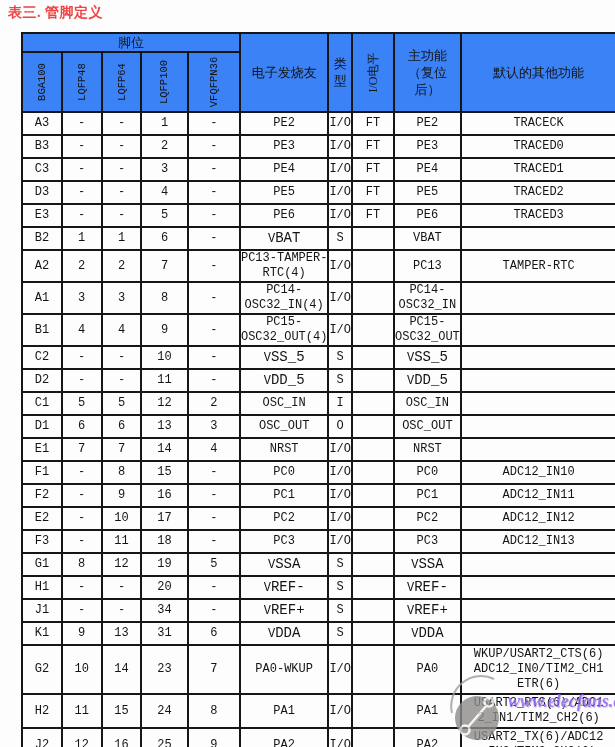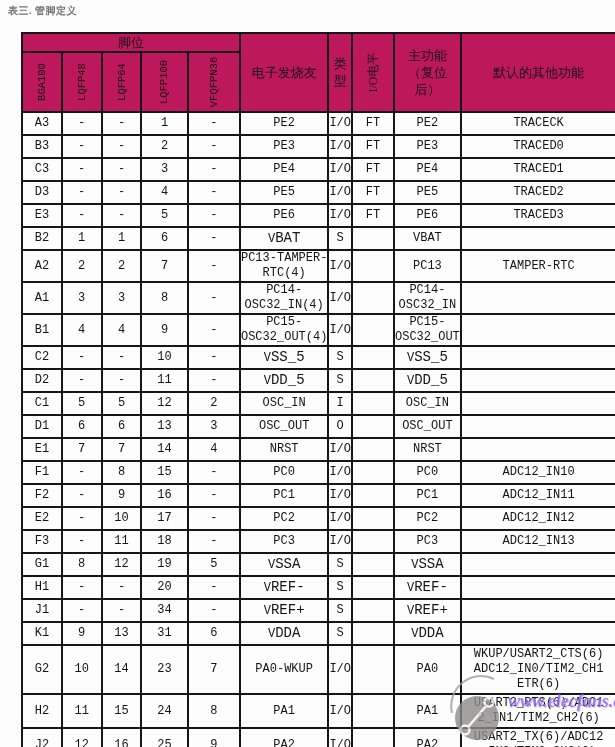--- a/index.html
+++ b/index.html
@@ -2,34 +2,34 @@
 <html><head>
 <meta charset="utf-8">
 <style>
   html,body { margin:0; padding:0; background:#fff; }
   .page {
     position:relative; width:615px; height:747px; background:#fdfdfd;
     font-family:"Liberation Serif","DejaVu Serif",serif; color:#111; overflow:hidden;
   }
   .title {
     position:absolute; left:8px; top:4px;
-    font-size:10px; font-weight:bold; color:#737373; letter-spacing:0.5px;
+    font-size:14px; font-weight:bold; color:#ef4444; letter-spacing:0.5px;
   }
   table.pins {
     position:absolute; left:21px; top:32px;
     border-collapse:collapse; table-layout:fixed;
   }
   table.pins th, table.pins td {
     border:2px solid #161616; padding:0; margin:0;
     text-align:center; vertical-align:middle; color:#141414;
     overflow:hidden;
   }
   thead th {
     font-family:"Liberation Serif","DejaVu Serif",serif;
-    font-size:13px; font-weight:normal; background:#be185d;
+    font-size:13px; font-weight:normal; background:#3b82f6;
   }
   tr.grp-row th { height:17px; line-height:17px; }
   tr.pkg-row th { height:58px; }
   .vwrap { height:100%; display:flex; align-items:center; justify-content:center; }
   .vtext {
     transform:rotate(-90deg); white-space:nowrap; display:block;
     font-family:"Liberation Mono","DejaVu Sans Mono",monospace; font-size:10.5px;
   }
   .vtext-cjk {
     transform:rotate(-90deg); white-space:nowrap; display:block;

